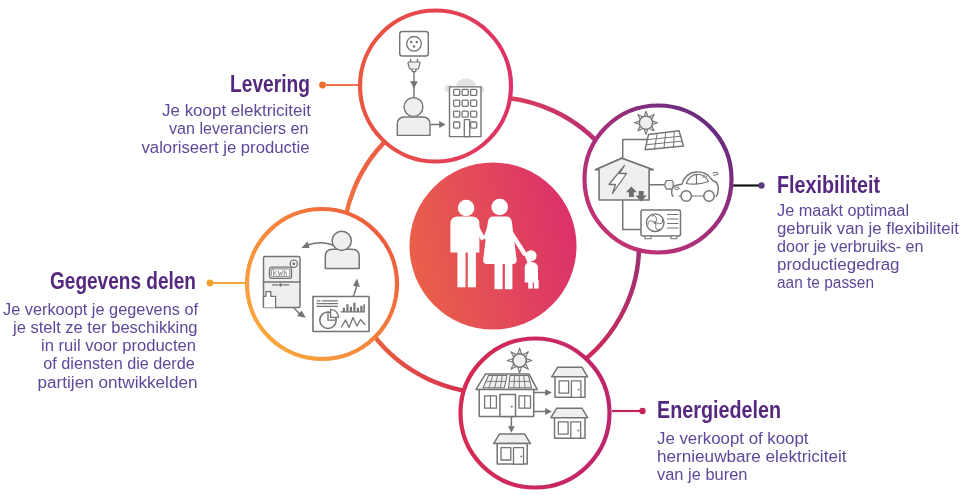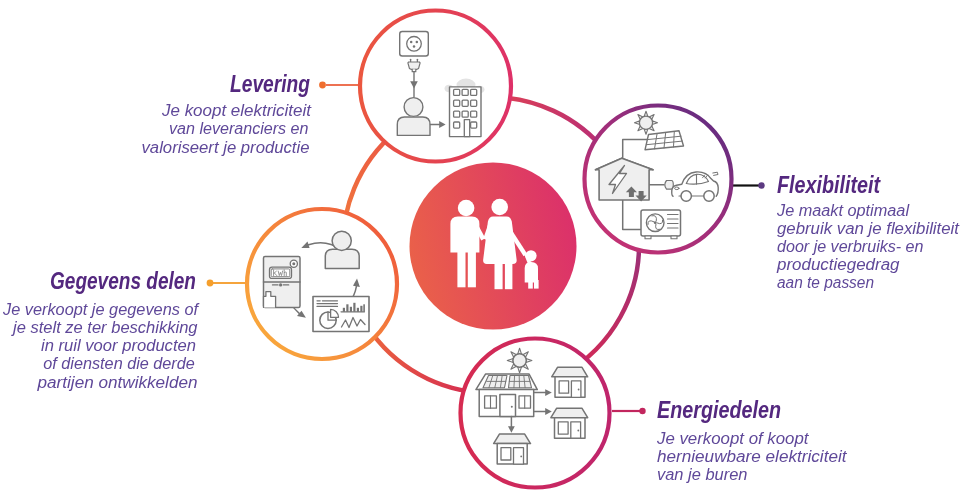--- a/index.html
+++ b/index.html
@@ -1,16 +1,16 @@
 <!DOCTYPE html>
 <html><head>
 <meta charset="utf-8">
 <style>
   html,body{margin:0;padding:0;background:#ffffff;}
-  #stage{position:relative;width:960px;height:495px;overflow:hidden;font-family:"Liberation Sans",sans-serif;font-style:italic;}
+  #stage{position:relative;width:960px;height:495px;overflow:hidden;font-family:"Liberation Sans",sans-serif;}
   svg{position:absolute;top:0;left:0;}
   .title{font-weight:bold;font-size:23px;fill:#54287f;}
   .body{font-size:16px;fill:#5f4899;}
 </style>
 </head>
 <body>
 <div id="stage">
 <svg width="960" height="495" viewBox="0 0 960 495">
 <defs>
   <linearGradient id="gArcA" gradientUnits="userSpaceOnUse" x1="348" y1="260" x2="445" y2="105">

